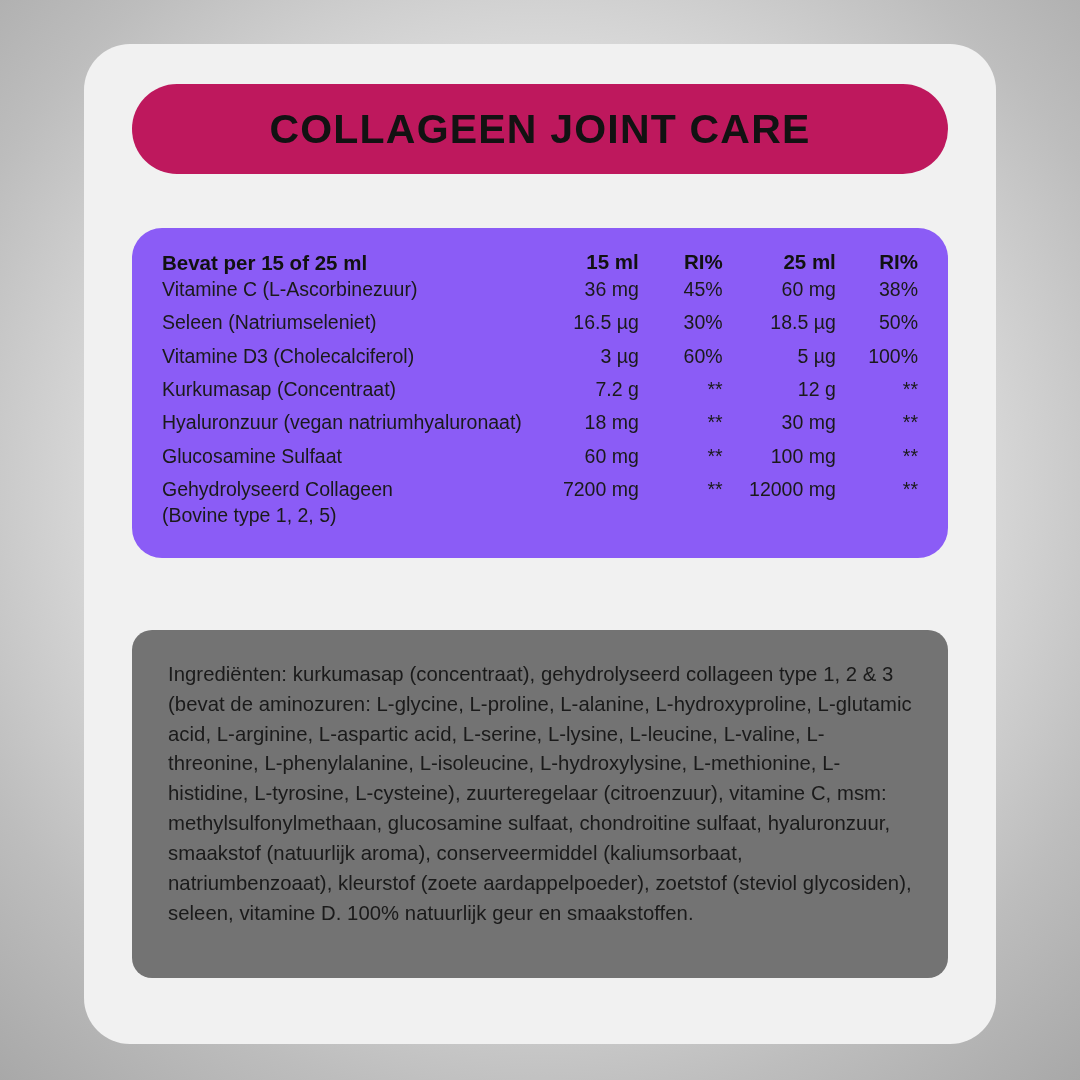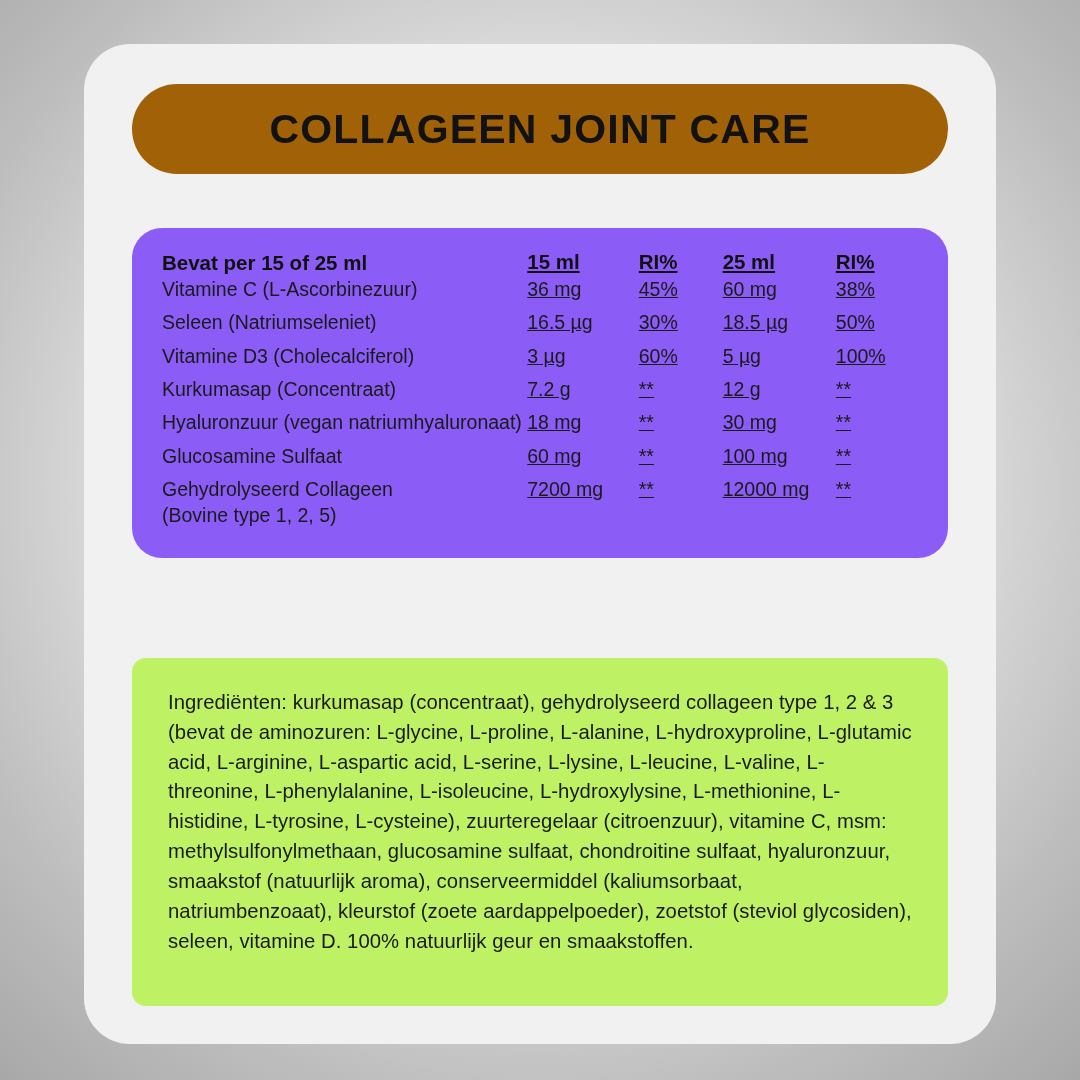--- a/index.html
+++ b/index.html
@@ -30,21 +30,21 @@
     background: #f1f1f1;
     border-radius: 46px;
   }
   
   .title-pill {
     position: absolute;
     left: 132px;
     top: 84px;
     width: 816px;
     height: 90px;
-    background: #a16207;
+    background: #be185d;
     border-radius: 45px;
     display: flex;
     align-items: center;
     justify-content: center;
   }
   .title-text {
     font-size: 41px;
     font-weight: bold;
     letter-spacing: 1.2px;
     color: #121212;
@@ -77,23 +77,22 @@
     font-weight: bold;
     padding-bottom: 11px;
     color: #111;
   }
   th.c-name, td.c-name {
     text-align: left;
     width: 400px;
     line-height: 1.30;
   }
   th.c-num, td.c-num {
-    text-align: left;
+    text-align: right;
     white-space: nowrap;
-    text-decoration: underline;
   }
   th.c-15, td.c-15 { width: 118px; }
   th.c-ri1, td.c-ri1 { width: 92px; }
   th.c-25, td.c-25 { width: 118px; }
   th.c-ri2, td.c-ri2 { width: 88px; }
   tbody td {
     padding-bottom: 8.5px;
     font-size: 19.5px;
     line-height: 1.28;
   }
@@ -102,24 +101,23 @@
   }
   tbody tr:last-child td { padding-bottom: 0; }
   .subline { display: block; }
   
   .ingr-panel {
     position: absolute;
     left: 132px;
     top: 630px;
     width: 816px;
     height: 348px;
-    background: #bef264;
-    border-radius: 14px;
+    background: #737373;
+    border-radius: 20px;
     padding: 30px 36px;
-    margin-top: 28px;
   }
   .ingr-text {
     font-size: 20.3px;
     line-height: 1.47;
     color: #1a1a1a;
     letter-spacing: 0.05px;
   }
 </style>
 </head>
 <body>

